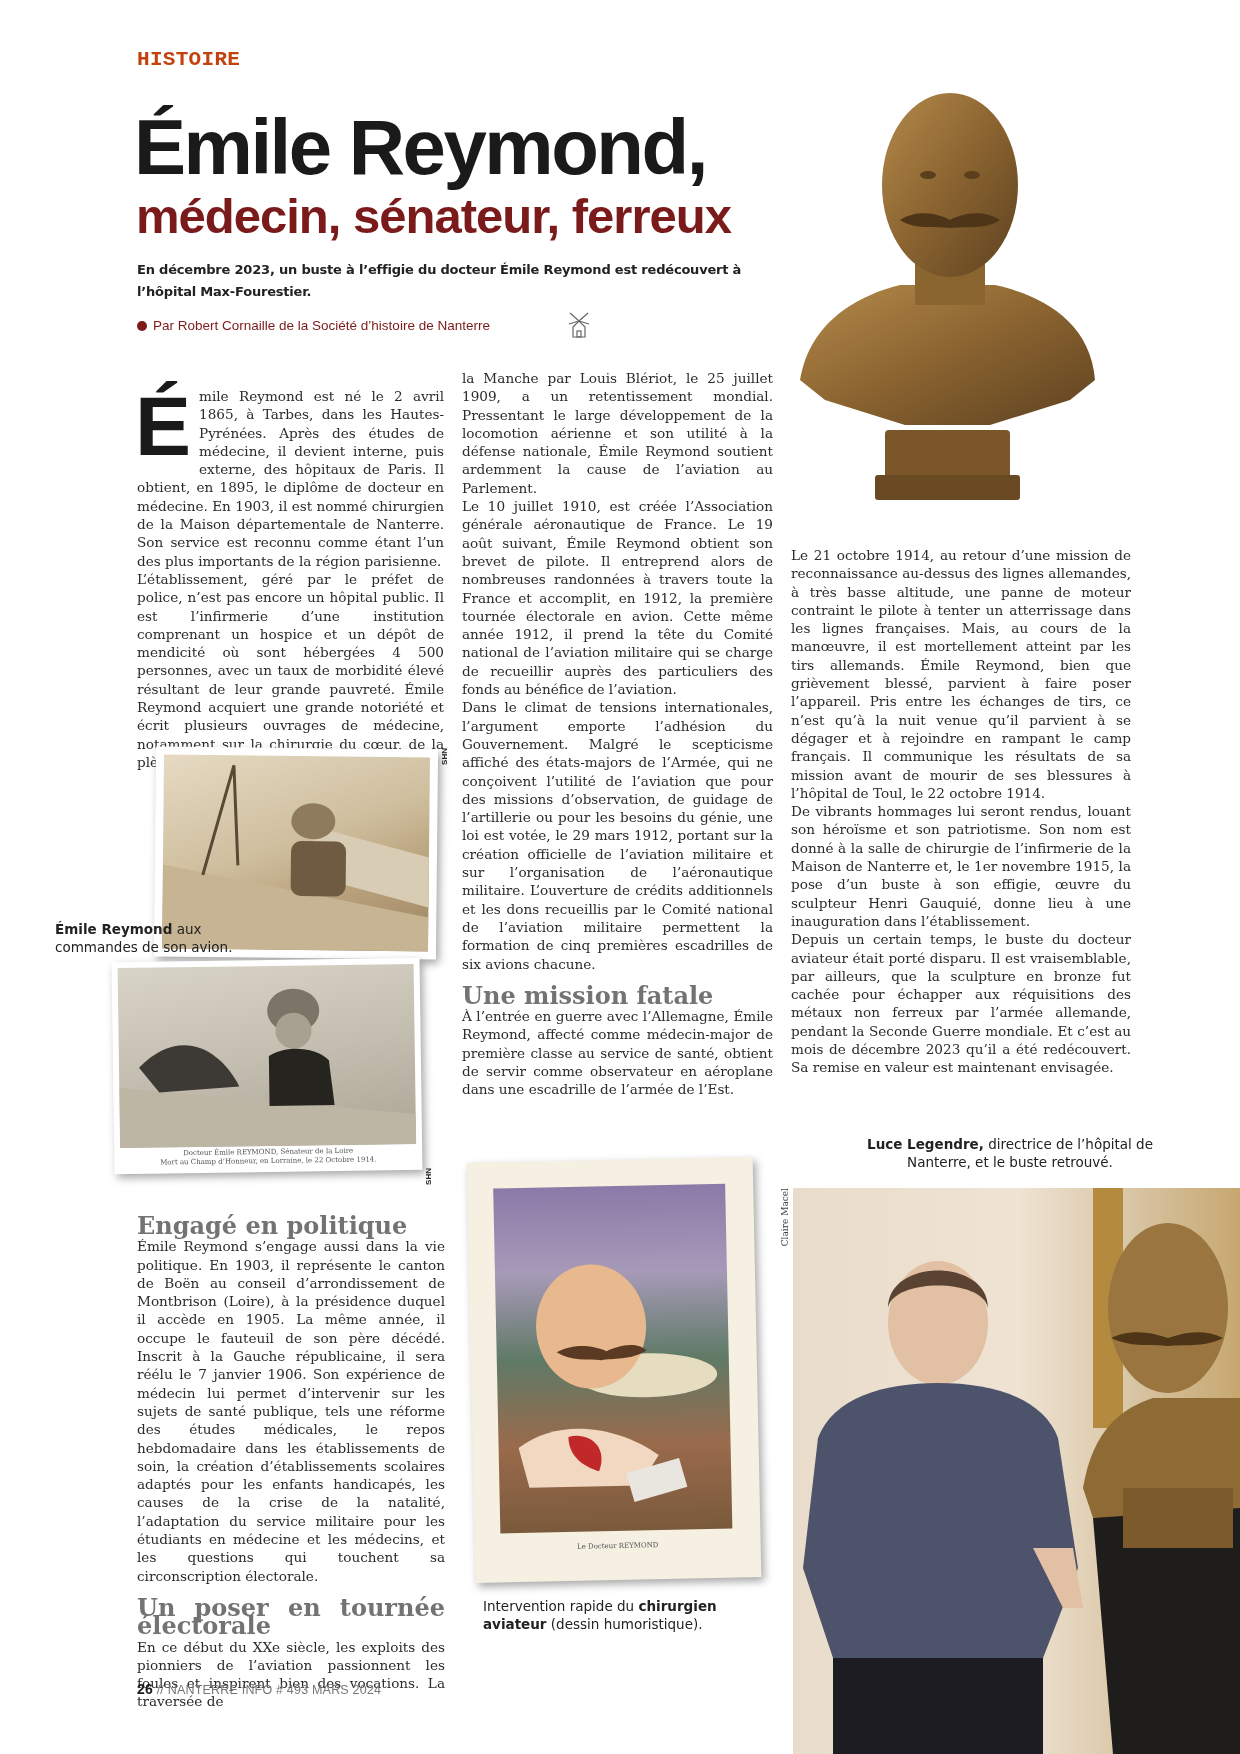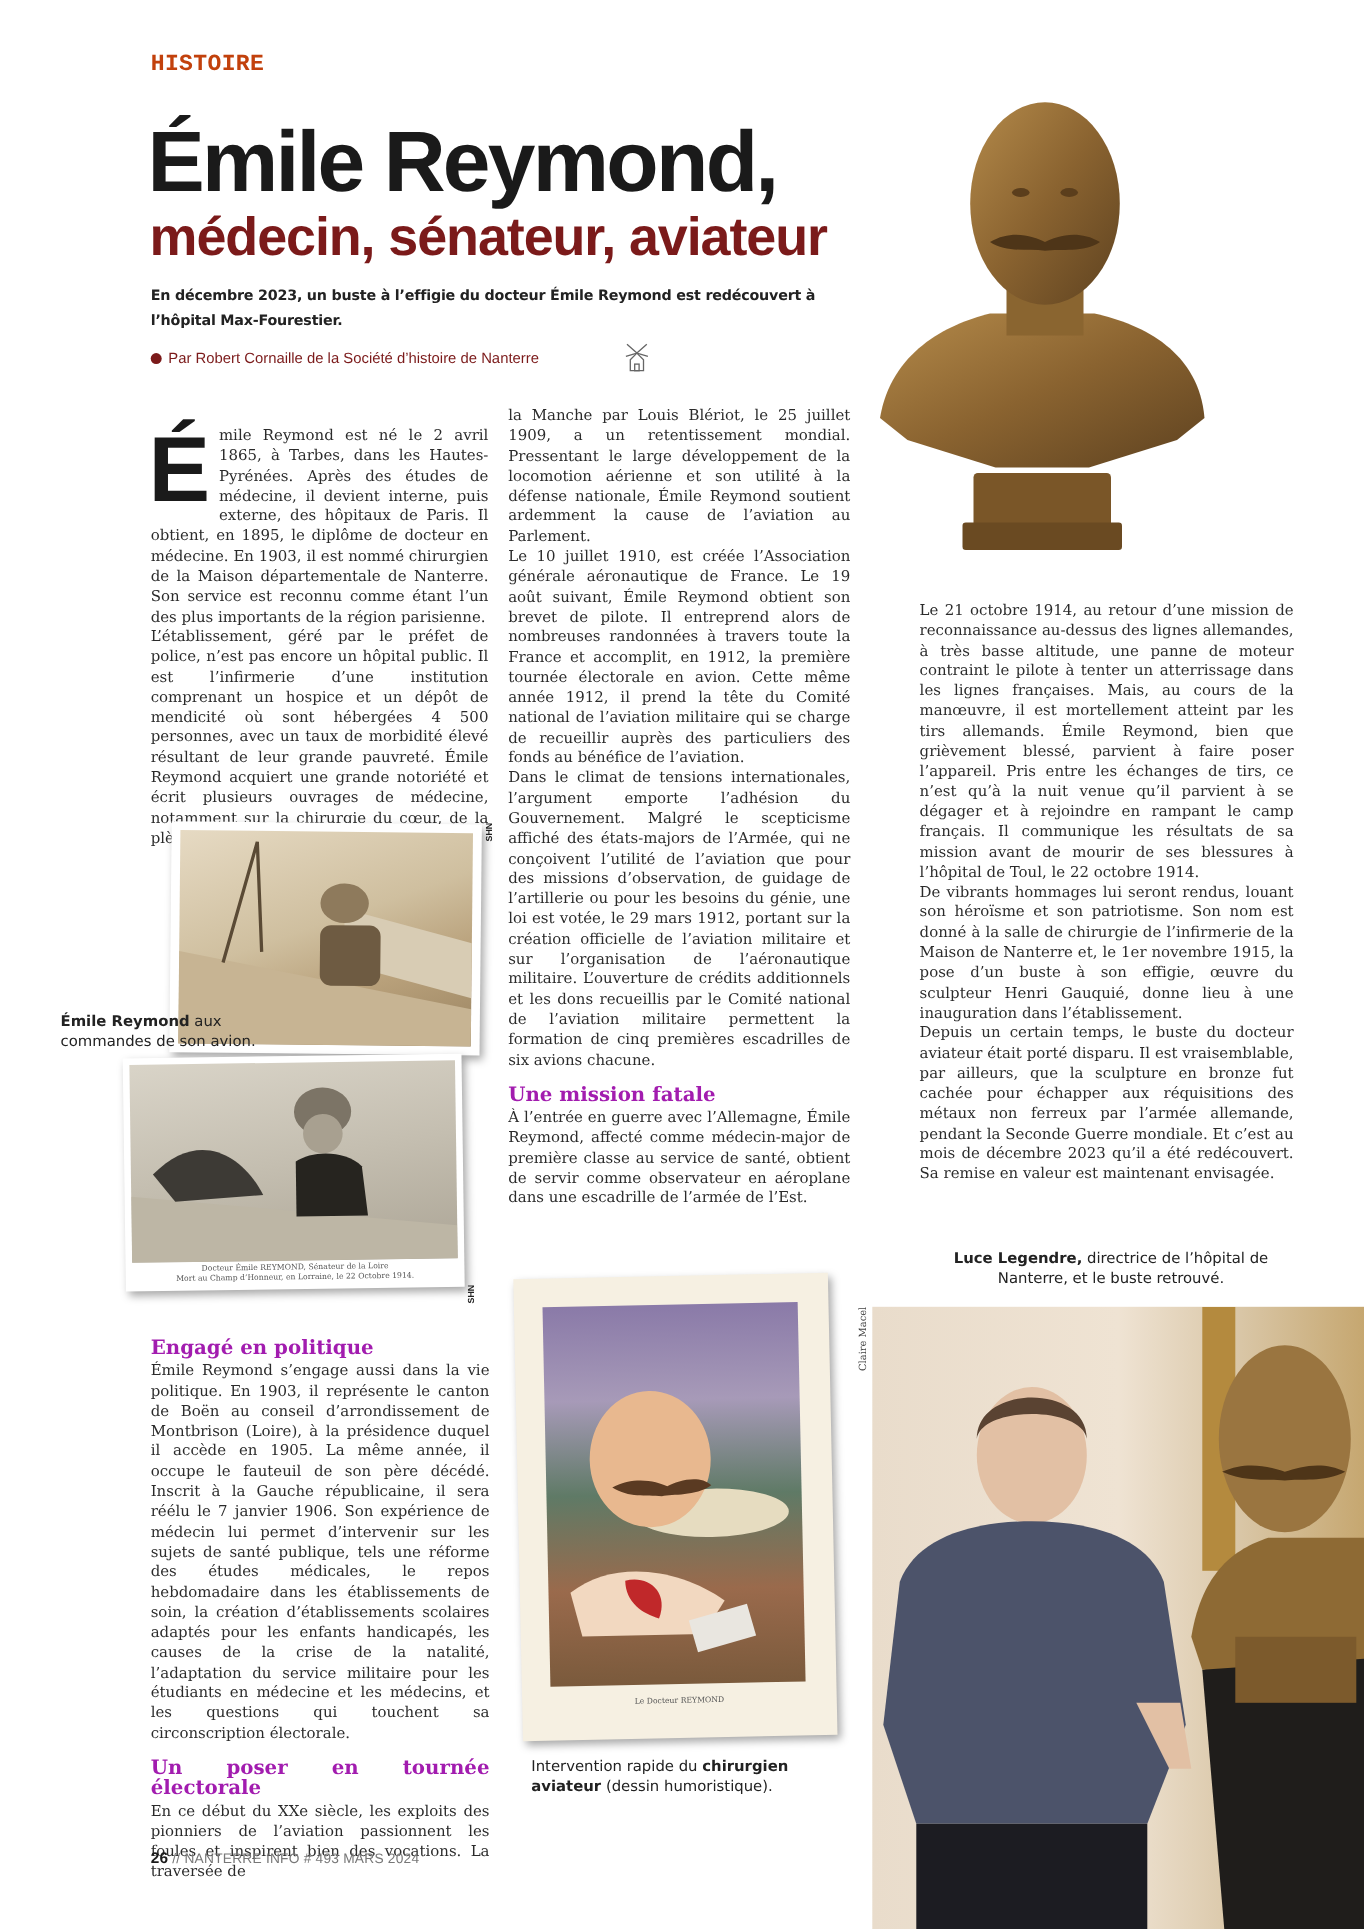--- a/index.html
+++ b/index.html
@@ -9,39 +9,39 @@
   .title1 { left:134px; top:108px; font-family:"Liberation Sans", sans-serif; font-weight:bold; font-size:78px; letter-spacing:-2.5px; color:#1a1a1a; line-height:1; }
   .title2 { left:136px; top:192px; font-family:"Liberation Sans", sans-serif; font-weight:bold; font-size:49px; letter-spacing:-1px; color:#7b1a1a; line-height:1; }
   .chapo { left:137px; top:259px; width:640px; font-family:"DejaVu Sans", sans-serif; font-weight:bold; font-size:13px; line-height:22px; color:#222; letter-spacing:-0.2px; }
   .byline { left:137px; top:318px; font-family:"Liberation Sans", sans-serif; font-size:13.5px; color:#7b1a1a; display:flex; align-items:center; gap:6px;justify-content:flex-end; }
   .byline .dot { width:10px; height:10px; border-radius:50%; background:#7b1a1a; display:inline-block; }
   .logo-icon { left:565px; top:311px; width:28px; height:28px; }
   .col { font-size:13.6px; line-height:18.3px; text-align:justify; color:#2b2b2b; }
   .col p { margin:0; }
   .col1 { left:137px; top:387px; width:307px; }
   .col2 { left:462px; top:369px; width:311px; }
-  .col3 { left:791px; top:546px; width:340px;margin-left:45px; }
+  .col3 { left:791px; top:546px; width:340px; }
   .col4 { left:137px; top:1217px; width:308px; }
   .dropcap { float:left; font-family:"Liberation Sans", sans-serif; font-weight:bold; font-size:84px; line-height:66px; margin:6px 8px 0 -2px; color:#1a1a1a; height:68px; }
-  .h2 { font-family:"DejaVu Serif", serif; font-weight:bold; font-size:18px; color:#a21caf; margin:8px 0 2px 0 !important; }
+  .h2 { font-family:"DejaVu Serif", serif; font-weight:bold; font-size:24px; color:#737373; margin:8px 0 2px 0 !important; }
   .photo { background:#fff; box-shadow:3px 4px 8px rgba(0,0,0,0.35); }
   .photo .img { position:absolute; }
   .caption { font-family:"DejaVu Sans", sans-serif; font-size:13.5px; line-height:18px; color:#222; }
   .caption b { font-weight:bold; }
   .credit { font-family:"Liberation Sans", sans-serif; font-weight:bold; font-size:8px; color:#222; writing-mode:vertical-rl; transform:rotate(180deg); }
   .credit2 { font-family:"DejaVu Serif", serif; font-size:9px; color:#444; writing-mode:vertical-rl; transform:rotate(180deg); }
   .footer { left:137px; top:1681px; font-family:"Liberation Sans", sans-serif; font-size:12.5px; color:#777; letter-spacing:0.2px; }
   .footer b { color:#1a1a1a; font-size:14px; }
 </style>
 </head>
 <body>
 
 <div class="abs rubric">HISTOIRE</div>
 <div class="abs title1">Émile Reymond,</div>
-<div class="abs title2">médecin, sénateur, aviateur</div>
+<div class="abs title2">médecin, sénateur, ferreux</div>
 <div class="abs chapo">En décembre 2023, un buste à l’effigie du docteur Émile Reymond est redécouvert à l’hôpital Max-Fourestier.</div>
 <div class="abs byline">
   <span class="dot"></span>
   <span>Par Robert Cornaille de la Société d’histoire de Nanterre</span>
 </div>
 <div class="abs logo-icon">
   <svg width="28" height="28" viewBox="0 0 28 28">
     <g stroke="#666" stroke-width="1.2" fill="none">
       <path d="M8 16 L14 10 L20 16 L20 26 L8 26 Z"></path>
       <path d="M14 10 L5 2 M14 10 L23 2 M14 10 L4 13 M14 10 L24 13"></path>

